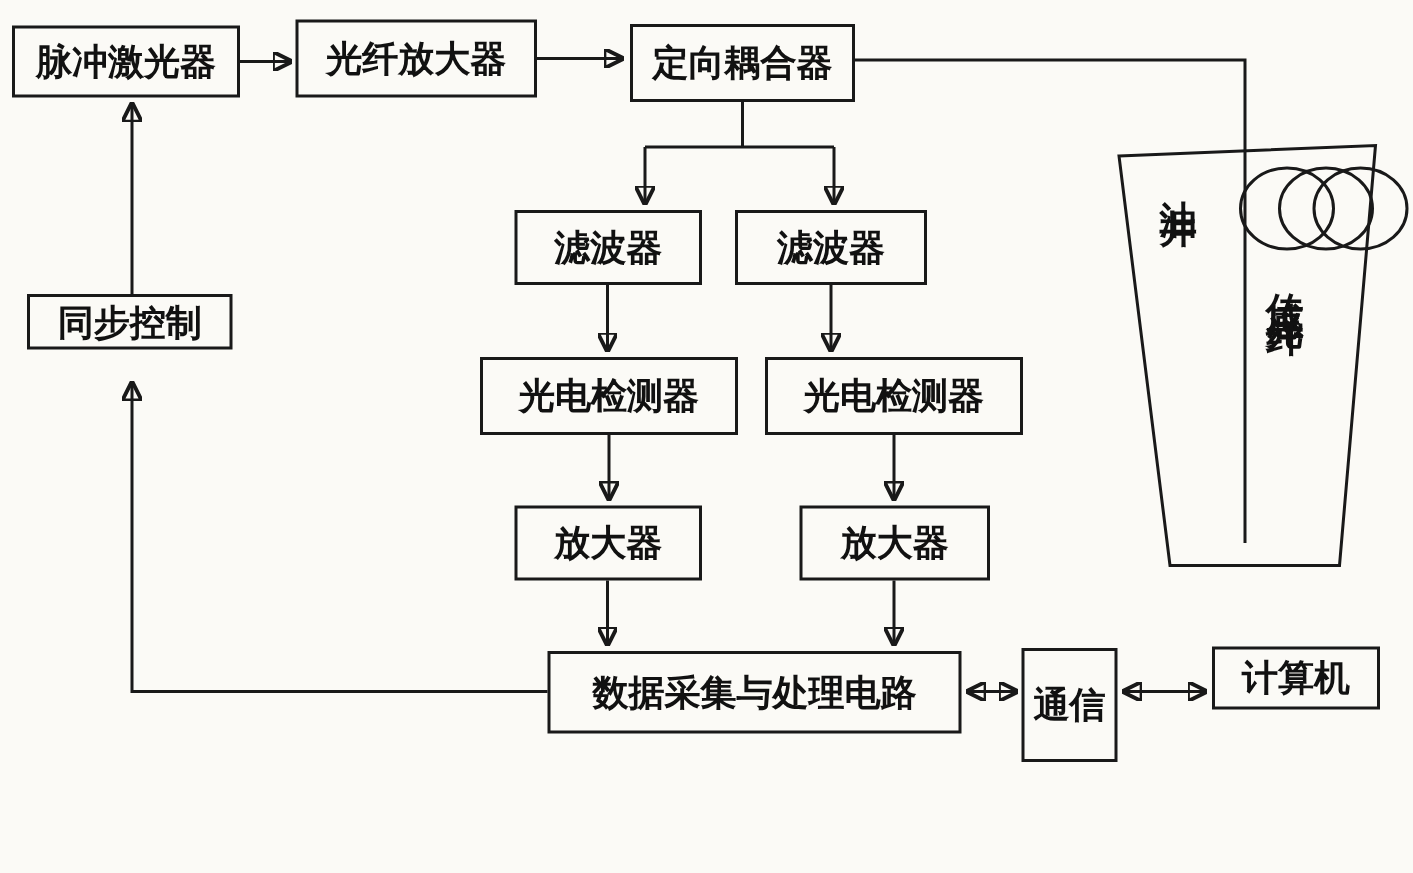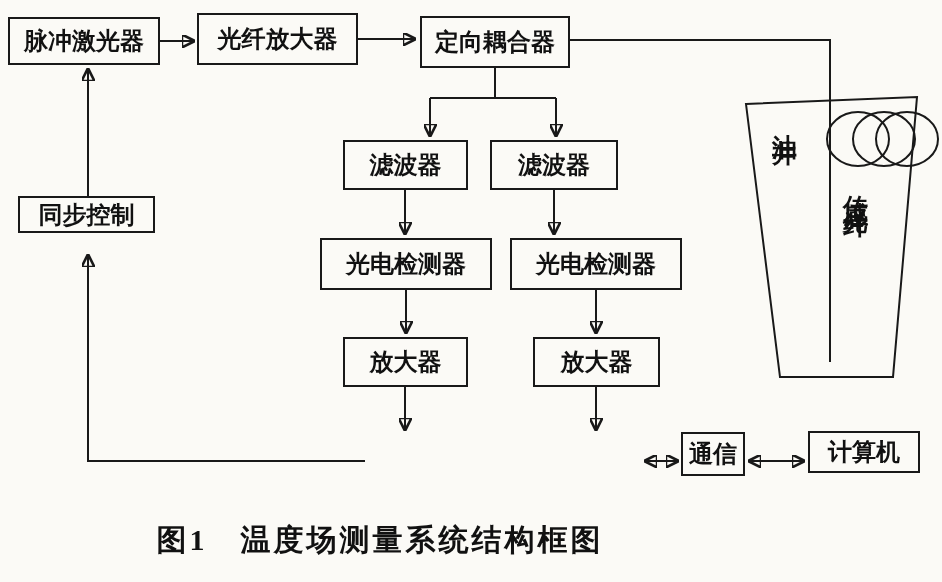--- a/index.html
+++ b/index.html
@@ -121,26 +121,26 @@
   <div class="block" style="left:490px; top:140px; width:128px; height:50px;">滤波器</div>
 
   <div class="block" style="left:320px; top:238px; width:172px; height:52px;">光电检测器</div>
 
   <div class="block" style="left:510px; top:238px; width:172px; height:52px;">光电检测器</div>
 
   <div class="block" style="left:343px; top:337px; width:125px; height:50px;">放大器</div>
 
   <div class="block" style="left:533px; top:337px; width:127px; height:50px;">放大器</div>
 
+  <div class="block" style="left:365px; top:434px; width:276px; height:55px;">数据采集与处理电路</div>
 
-  <div class="block" style="left:681px; top:432px; width:64px; height:44px;">通信</div>
+  <div class="block" style="left:681px; top:432px; width:64px; height:76px;">通信</div>
 
   <div class="block" style="left:808px; top:431px; width:112px; height:42px;">计算机</div>
 
   <div class="block" style="left:18px; top:196px; width:137px; height:37px;">同步控制</div>
 
   <div class="vtext" style="left:772px; top:113px;">油井</div>
 
   <div class="vtext" style="left:843px; top:175px;">传感光纤</div>
 
-  <div class="caption">图1　温度场测量系统结构框图</div>
 
 </div>
 
 </body></html>

